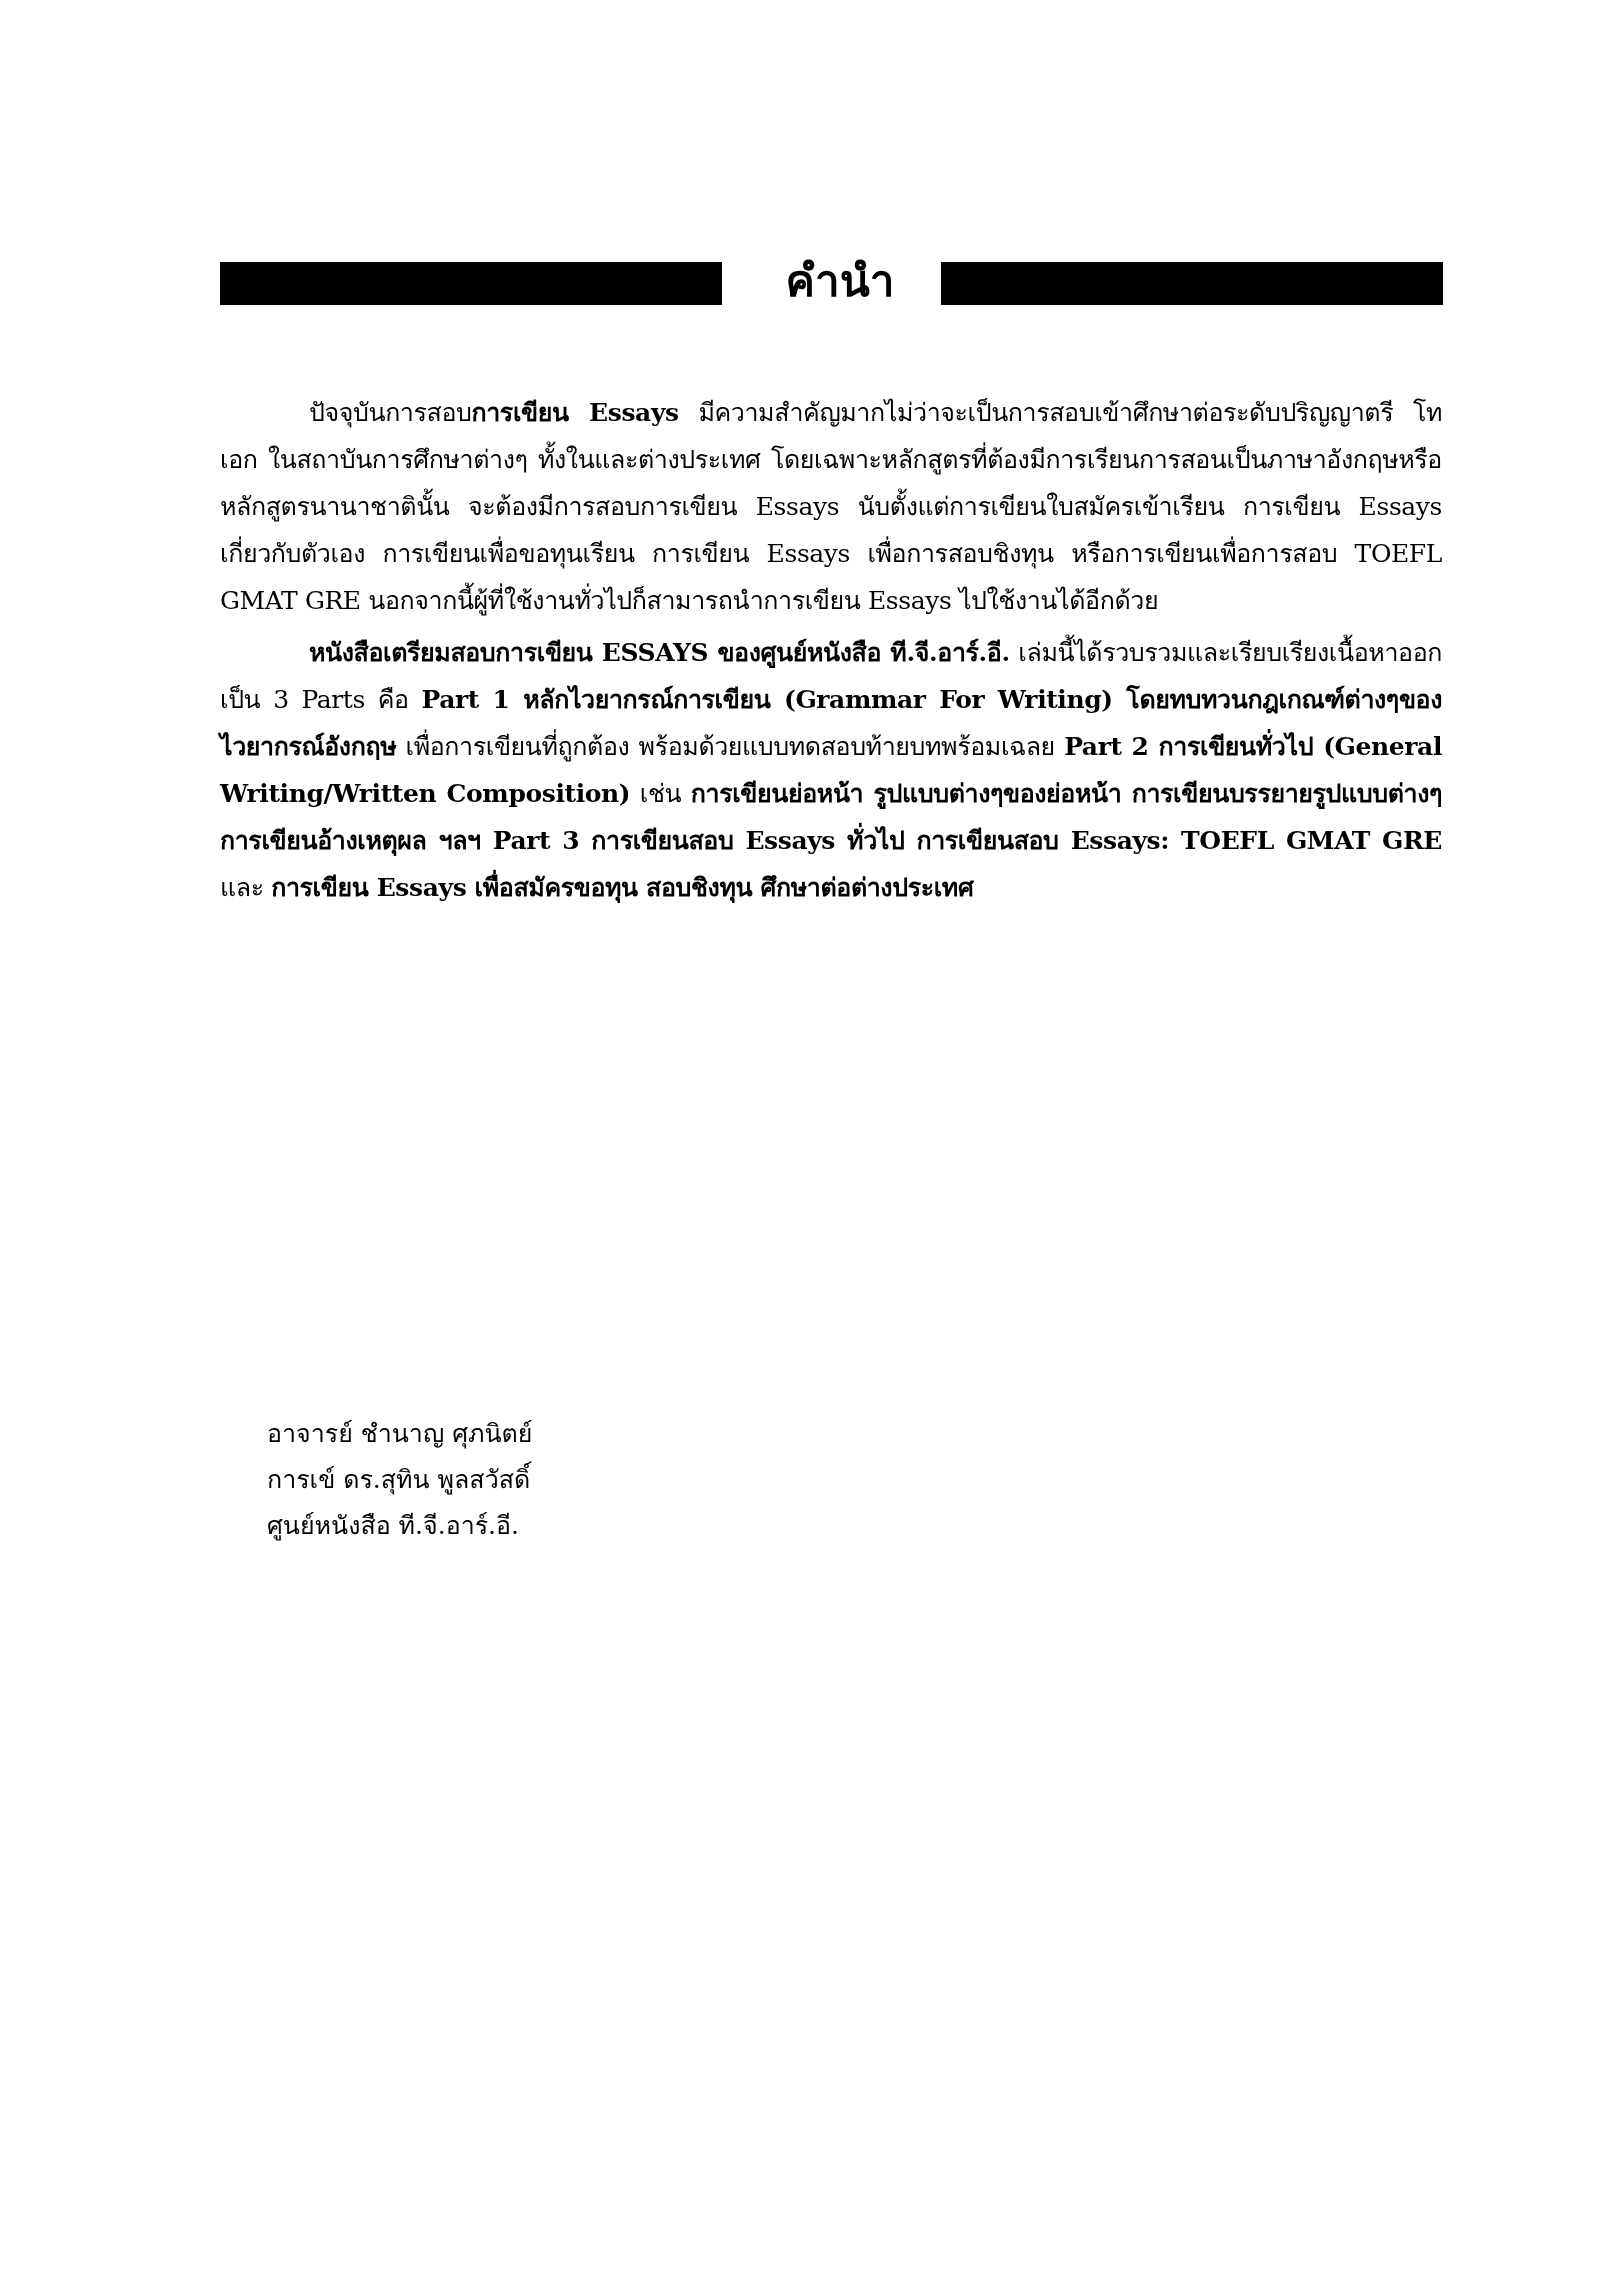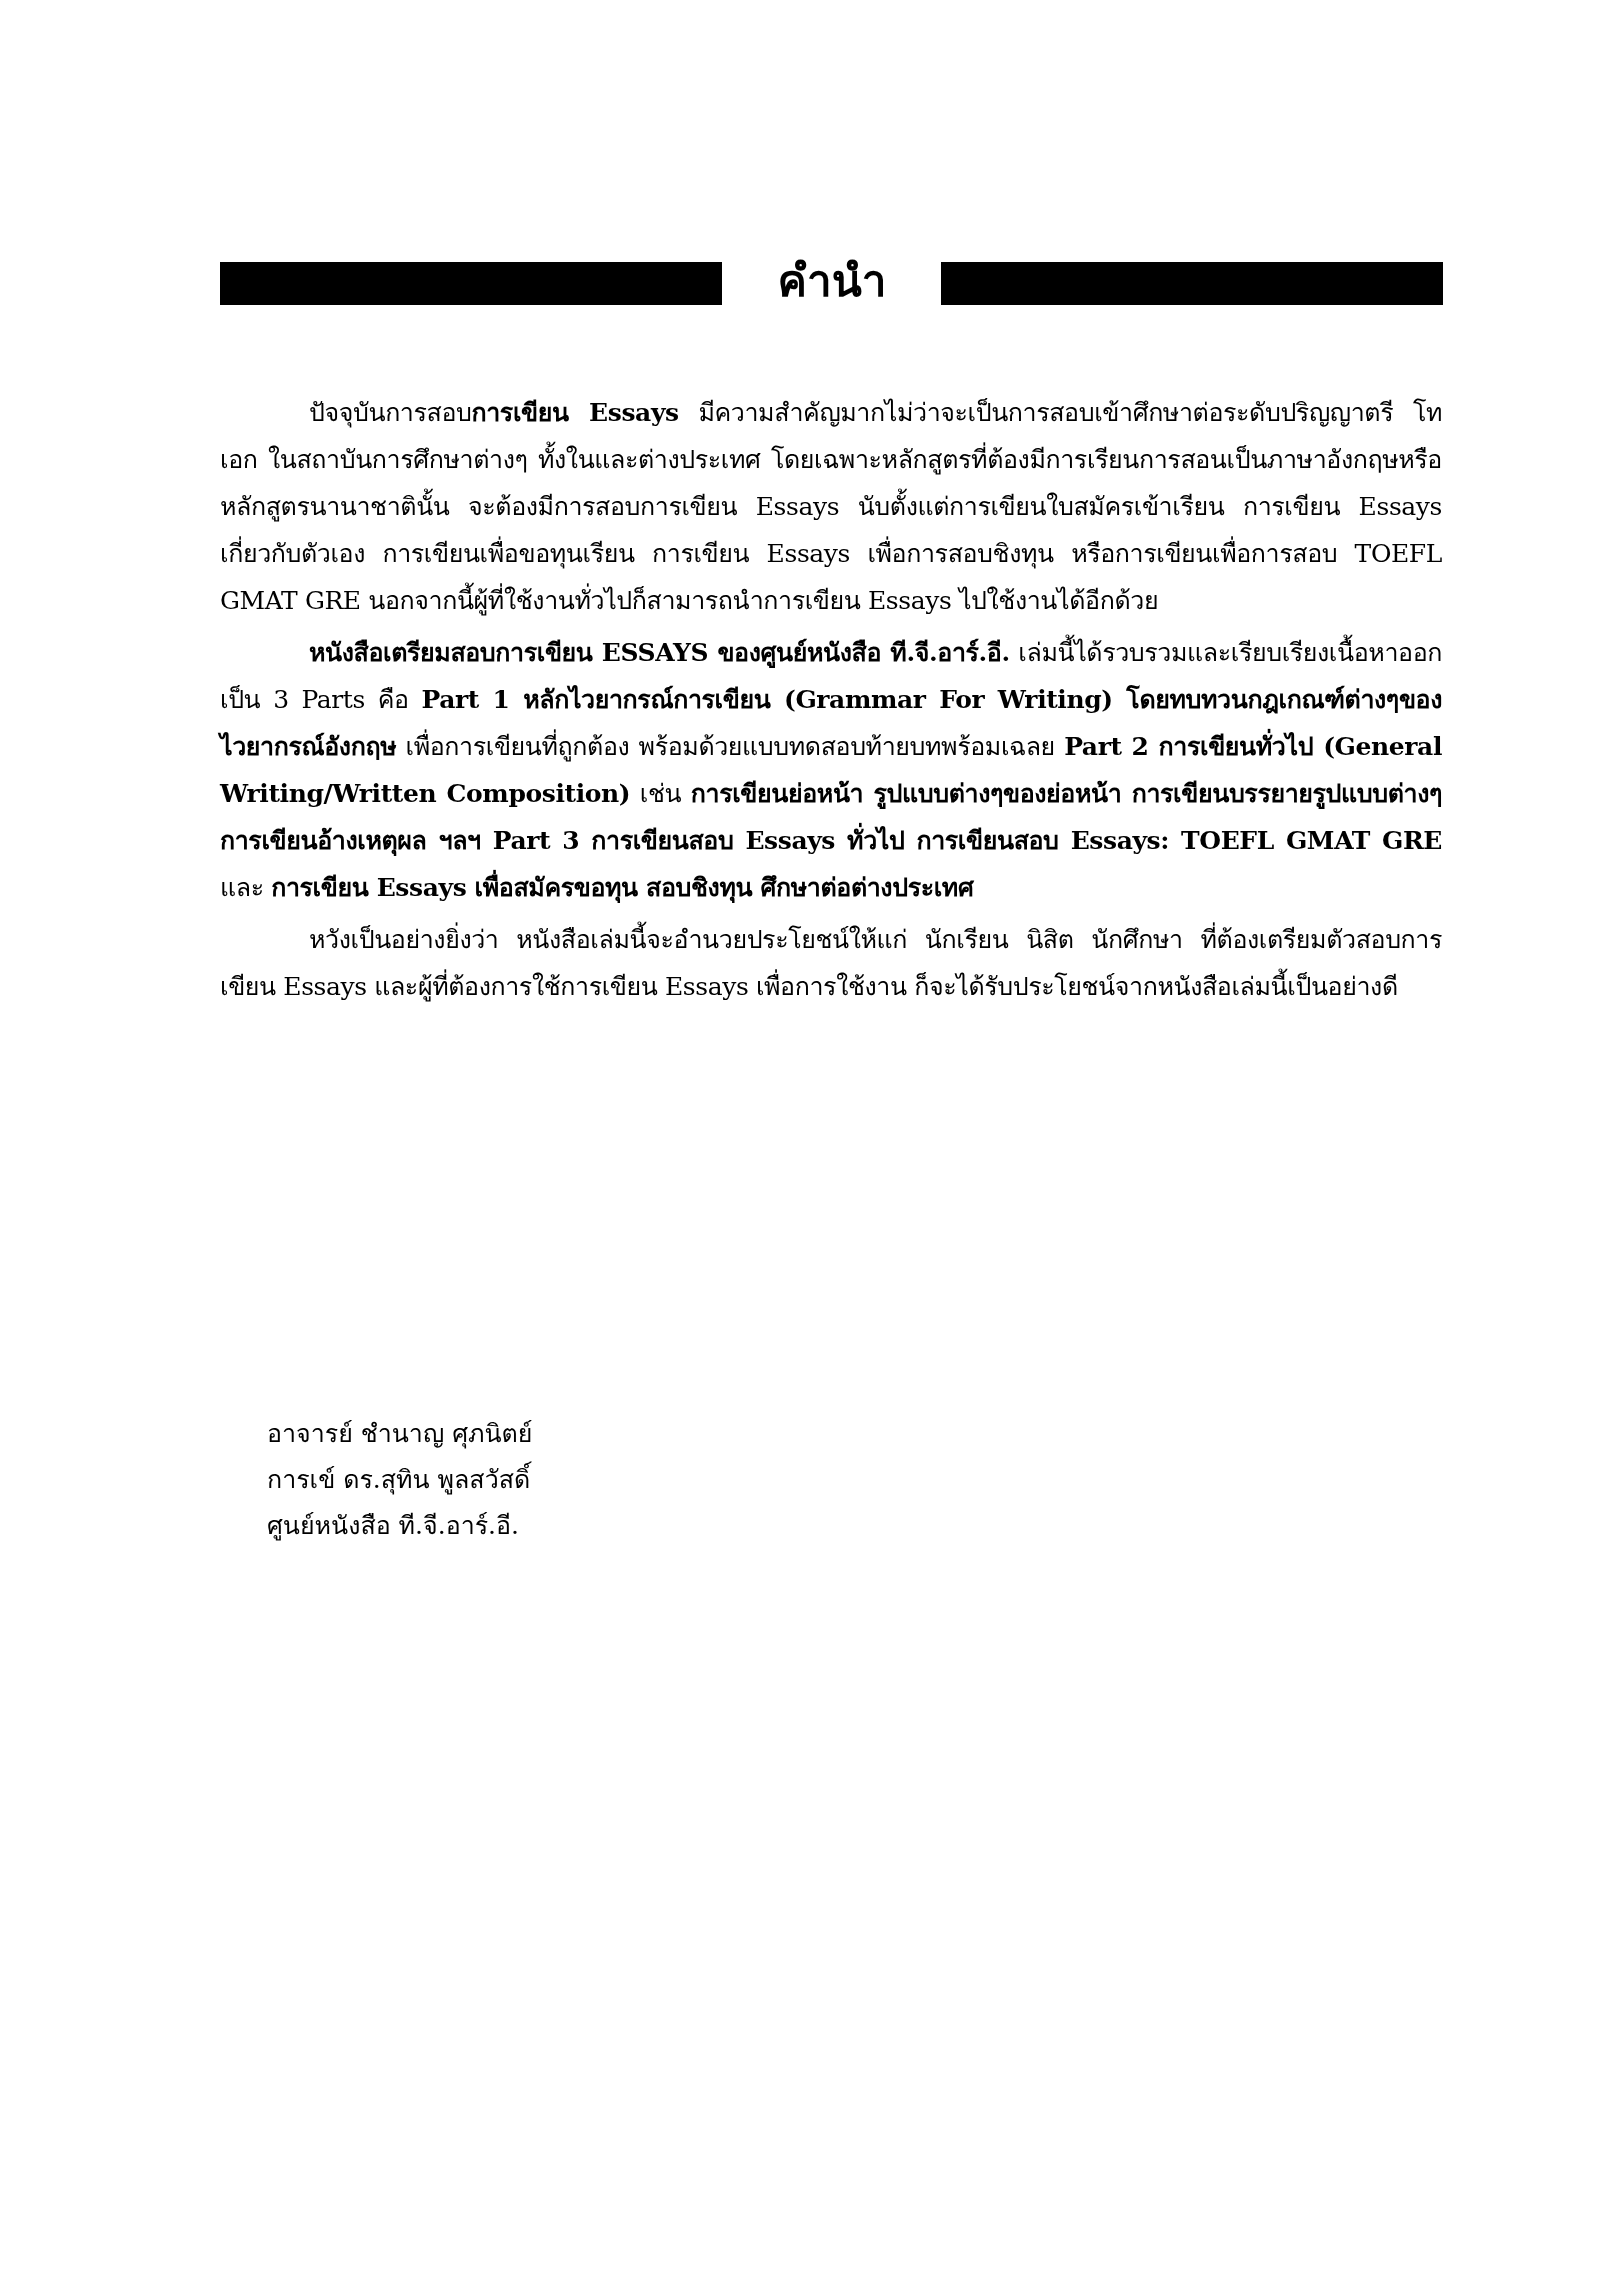--- a/index.html
+++ b/index.html
@@ -27,20 +27,21 @@
       position: absolute;
       left: 723px;
       width: 218px;
       top: 251px;
       height: 59px;
       text-align: center;
       font-family: "DejaVu Sans", "Liberation Sans", sans-serif;
       font-weight: bold;
       font-size: 44px;
       line-height: 59px;
+      padding-left: 8px;
     }
     .body-text {
       position: absolute;
       left: 220px;
       width: 1222px;
       top: 389px;
       font-size: 25px;
       line-height: 47px;
       text-align: justify;
     }
@@ -63,21 +64,20 @@
 </head>
 <body>
 
 <div class="header-bar bar-left"></div>
 <div class="title">คำนำ</div>
 <div class="header-bar bar-right"></div>
 
 <div class="body-text">
   <p><span>ปัจจุบันการสอบ</span><b>การเขียน Essays</b><span> มีความสำคัญมากไม่ว่าจะเป็นการสอบเข้าศึกษาต่อระดับปริญญาตรี โท เอก ในสถาบันการศึกษาต่างๆ ทั้งในและต่างประเทศ โดยเฉพาะหลักสูตรที่ต้องมีการเรียนการสอนเป็นภาษาอังกฤษหรือหลักสูตรนานาชาตินั้น จะต้องมีการสอบการเขียน Essays นับตั้งแต่การเขียนใบสมัครเข้าเรียน การเขียน Essays เกี่ยวกับตัวเอง การเขียนเพื่อขอทุนเรียน การเขียน Essays เพื่อการสอบชิงทุน หรือการเขียนเพื่อการสอบ TOEFL GMAT GRE นอกจากนี้ผู้ที่ใช้งานทั่วไปก็สามารถนำการเขียน Essays ไปใช้งานได้อีกด้วย</span></p>
   <p><b>หนังสือเตรียมสอบการเขียน ESSAYS ของศูนย์หนังสือ ที.จี.อาร์.อี.</b><span>  เล่มนี้ได้รวบรวมและเรียบเรียงเนื้อหาออกเป็น 3 Parts คือ  </span><b>Part 1 หลักไวยากรณ์การเขียน (Grammar For Writing) โดยทบทวนกฎเกณฑ์ต่างๆของไวยากรณ์อังกฤษ</b><span> เพื่อการเขียนที่ถูกต้อง พร้อมด้วยแบบทดสอบท้ายบทพร้อมเฉลย </span><b>Part 2 การเขียนทั่วไป (General Writing/Written Composition)</b><span> เช่น </span><b>การเขียนย่อหน้า รูปแบบต่างๆของย่อหน้า การเขียนบรรยายรูปแบบต่างๆ การเขียนอ้างเหตุผล ฯลฯ  Part 3 การเขียนสอบ Essays ทั่วไป การเขียนสอบ Essays: TOEFL GMAT GRE</b><span> และ </span><b>การเขียน Essays เพื่อสมัครขอทุน สอบชิงทุน ศึกษาต่อต่างประเทศ</b></p>
-  <p><span>หวังเป็นอย่างยิ่งว่า หนังสือเล่มนี้จะอำนวยประโยชน์ให้แก่ นักเรียน นิสิต นักศึกษา ที่ต้องเตรียมตัวสอบการเขียน Essays และผู้ที่ต้องการใช้การเขียน Essays เพื่อการใช้งาน ก็จะได้รับประโยชน์จากหนังสือเล่มนี้เป็นอย่างดี</span></p>
 </div>
 
 <div class="signature">
   <div>อาจารย์  ชำนาญ ศุภนิตย์</div>
   <div>การเข์  ดร.สุทิน พูลสวัสดิ์</div>
   <div>ศูนย์หนังสือ ที.จี.อาร์.อี.</div>
 </div>
 
 
 </body></html>

